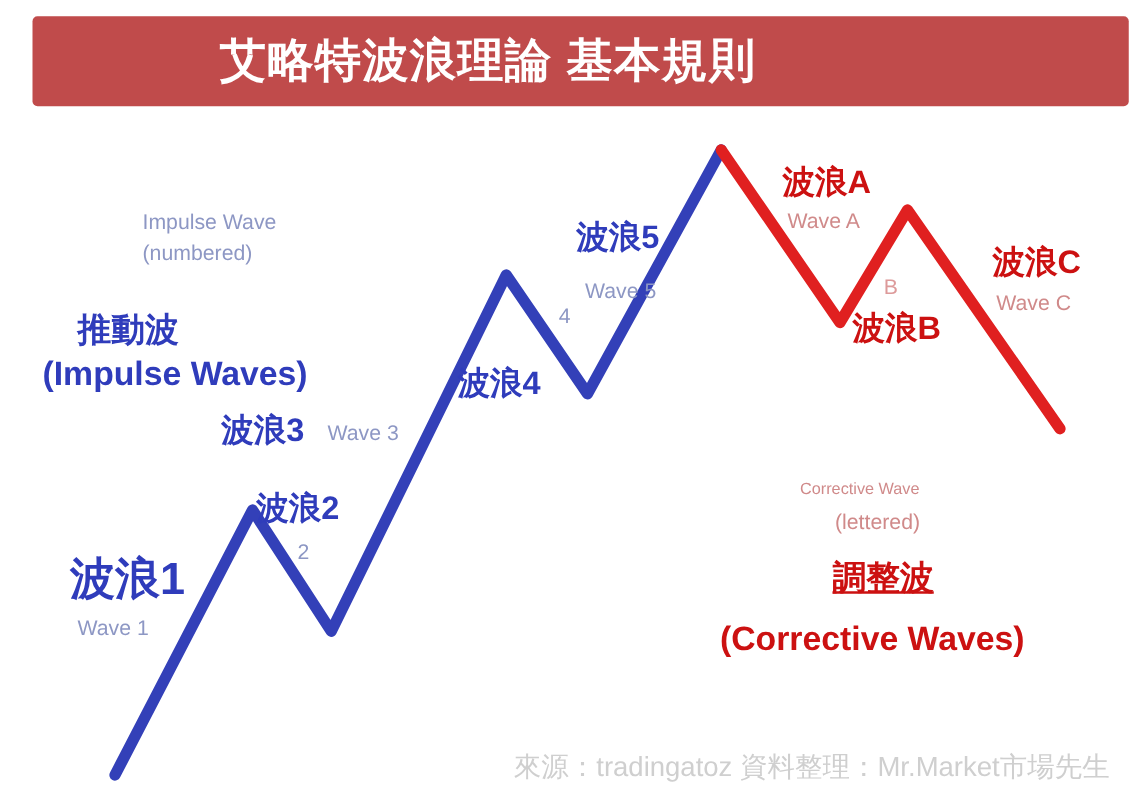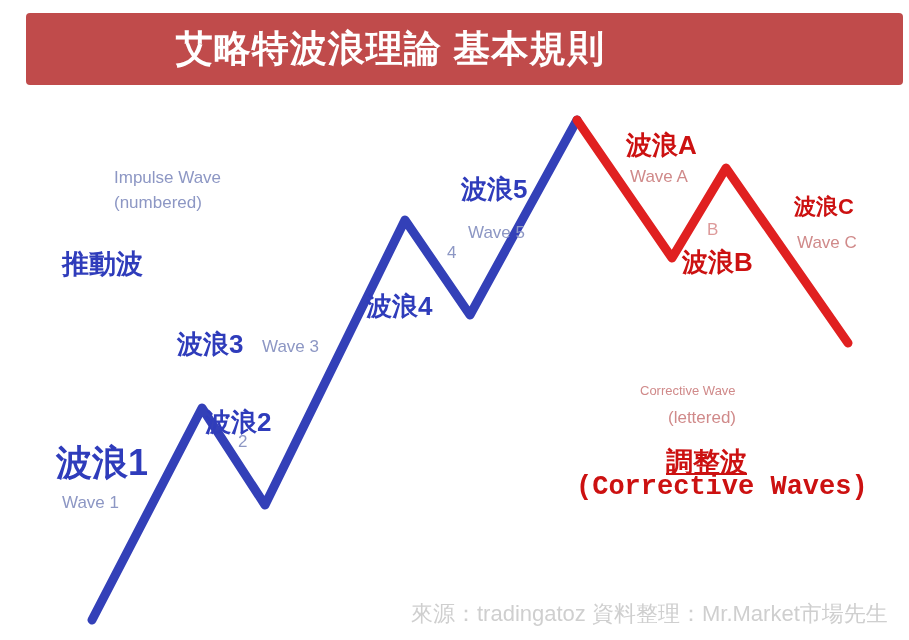--- a/index.html
+++ b/index.html
@@ -98,45 +98,45 @@
   .marker-red  { color: #dd9a9a; }
 
   
   #legend-impulse-en { left: 114px; top: 168px;  font-size: 17px; }
   #legend-impulse-cjk-1 { left: 62px; top: 249px; font-size: 27px; }
   #legend-impulse-cjk-2 { left: 34px; top: 284px; font-size: 27px; }
 
   #label-w1-cjk { left: 56px;  top: 443px; font-size: 36px; }
   #label-w1-en  { left: 62px;  top: 493px; font-size: 17px; }
 
-  #label-w2-cjk { left: 205px; top: 408px; font-size: 26px; }
+  #label-w2-cjk { left: 205px; top: 392px; font-size: 26px; }
   #marker-2     { left: 238px; top: 432px; }
 
   #label-w3-cjk { left: 177px; top: 330px; font-size: 26px; }
   #label-w3-en  { left: 262px; top: 337px; font-size: 17px; }
 
   #label-w4-cjk { left: 366px; top: 292px; font-size: 26px; }
   #marker-4     { left: 447px; top: 243px; }
 
   #label-w5-cjk { left: 461px; top: 144px; font-size: 26px; margin-top: 31px; }
   #label-w5-en  { left: 468px; top: 182px; font-size: 17px; margin-top: 41px; }
 
   #label-wa-cjk { left: 626px; top: 131px; font-size: 26px; }
   #label-wa-en  { left: 630px; top: 167px; font-size: 17px; }
 
   #label-wb-cjk { left: 682px; top: 248px; font-size: 26px; }
   #marker-b     { left: 707px; top: 220px; }
 
-  #label-wc-cjk { left: 794px; top: 195px; font-size: 22px; }
+  #label-wc-cjk { left: 794px; top: 195px; font-size: 26px; }
   #label-wc-en  { left: 797px; top: 233px; font-size: 17px; }
 
   #legend-corrective-en-1 { left: 640px; top: 384px; font-size: 13px; }
   #legend-corrective-en-2 { left: 668px; top: 408px; font-size: 17px; }
   #legend-corrective-cjk-1 { left: 666px; top: 447px; font-size: 27px; text-decoration: underline; }
-  #legend-corrective-cjk-2 { left: 576px; top: 472px; font-size: 27px; font-family: Liberation Mono, monospace; }
+  #legend-corrective-cjk-2 { left: 576px; top: 496px; font-size: 27px; }
 
   #footer-credit {
     position: absolute;
     left: 411px;
     top: 599px;
     font-size: 22px;
     color: #cfcfcf;
     white-space: nowrap;
   }
 </style>
@@ -152,20 +152,21 @@
   <svg id="wave-svg" viewBox="0 0 909 640" xmlns="http://www.w3.org/2000/svg">
     <polyline points="92,620 202,408 265,505 405,220 470,315 577,120" fill="none" stroke="#3340b8" stroke-width="9" stroke-linecap="round" stroke-linejoin="round"></polyline>
     <polyline points="577,120 672,258 726,168 848,343" fill="none" stroke="#e02020" stroke-width="9" stroke-linecap="round" stroke-linejoin="round"></polyline>
   </svg>
 
   <div class="lbl en-blue" id="legend-impulse-en">
     <div>Impulse Wave</div>
     <div style="margin-top:6px;">(numbered)</div>
   </div>
   <div class="lbl big-blue" id="legend-impulse-cjk-1">推動波</div>
+  <div class="lbl big-blue" id="legend-impulse-cjk-2">(Impulse Waves)</div>
 
   <div class="lbl cjk-blue" id="label-w1-cjk">波浪1</div>
   <div class="lbl en-blue" id="label-w1-en">Wave 1</div>
 
   <div class="lbl cjk-blue" id="label-w2-cjk">波浪2</div>
   <div class="marker marker-blue" id="marker-2">2</div>
 
   <div class="lbl cjk-blue" id="label-w3-cjk">波浪3</div>
   <div class="lbl en-blue" id="label-w3-en">Wave 3</div>
 

